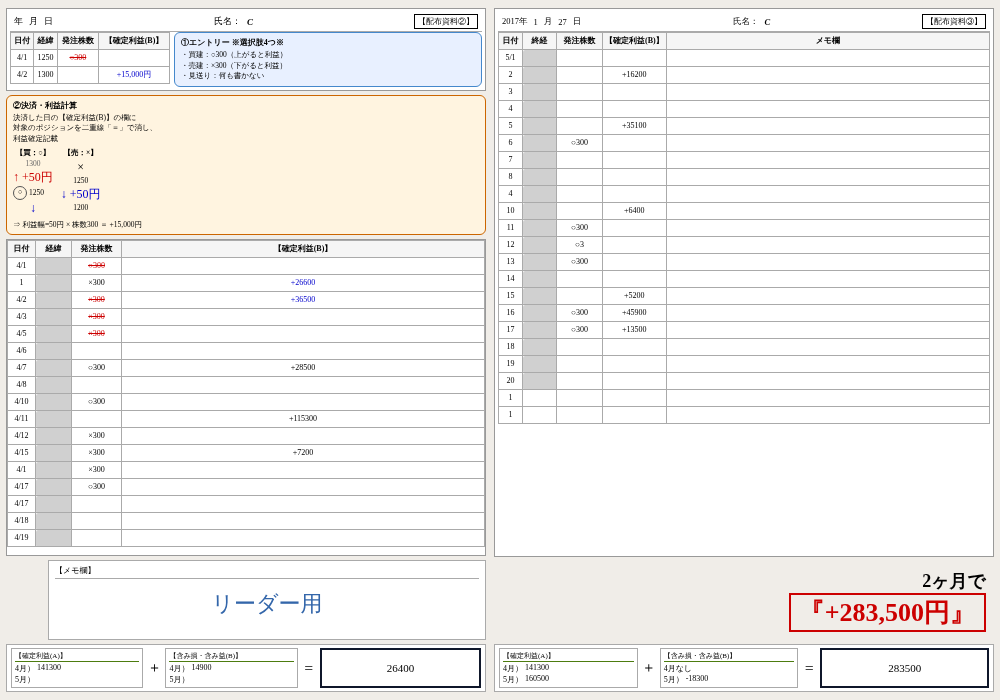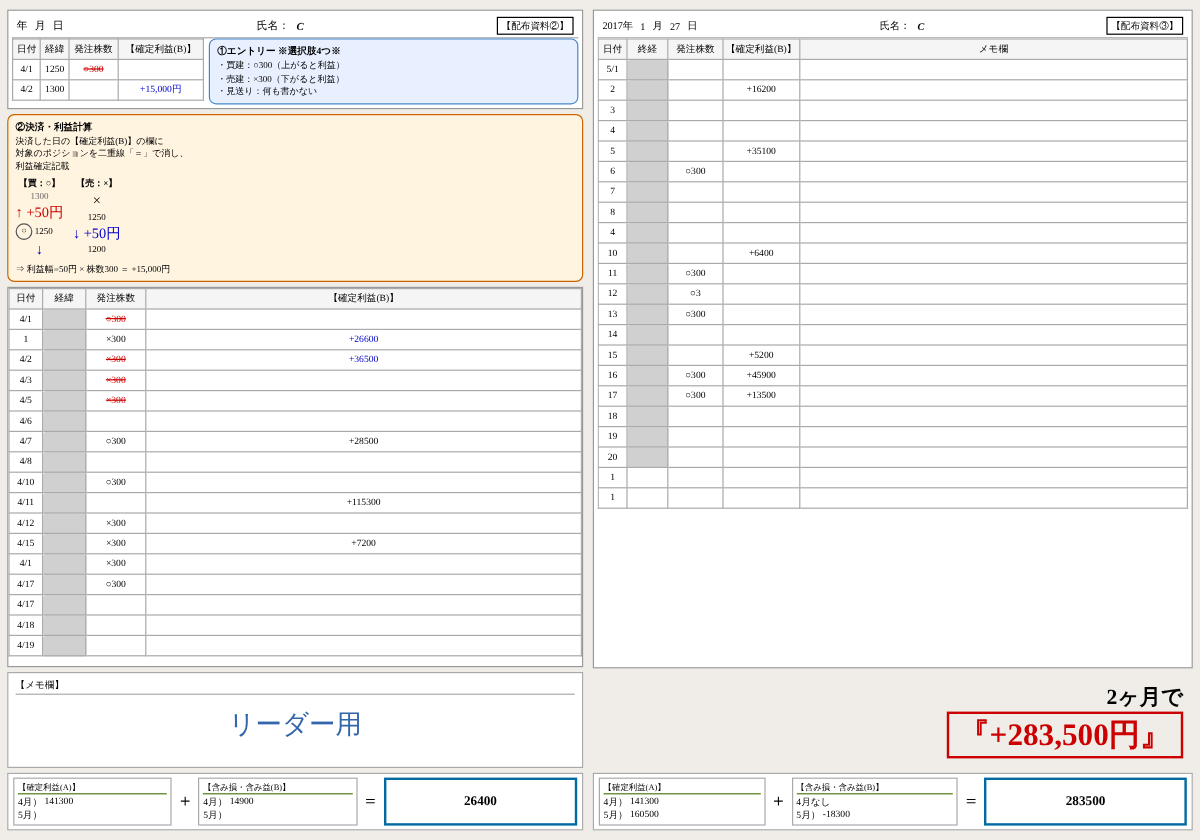--- a/index.html
+++ b/index.html
@@ -67,21 +67,21 @@
     .data-table th, .data-table td {
       border: 1px solid #aaa;
       padding: 1px 2px;
       text-align: center;
       height: 14px;
       line-height: 14px;
       white-space: nowrap;
     }
     .data-table th {
       background: #f5f5f5;
-      font-weight: normal;
+      font-weight: bold;
     }
 
     
     .annotation-box {
       position: relative;
       border: 1px solid #4488cc;
       border-radius: 6px;
       background: #e8f0ff;
       padding: 4px 6px;
       font-size: 8px;
@@ -96,20 +96,21 @@
       margin-bottom: 2px;
       font-size: 8px;
     }
 
     
     .memo-box {
       border: 1px solid #aaa;
       background: white;
       min-height: 80px;
       padding: 4px 6px;
+      margin-left: 42px;
     }
     .memo-box .memo-header {
       border-bottom: 1px solid #aaa;
       padding-bottom: 2px;
       margin-bottom: 4px;
       font-size: 8px;
     }
     .memo-box .memo-content {
       font-family: sans-serif;
       font-size: 20px;
@@ -146,28 +147,28 @@
       font-size: 14px;
       padding: 0 2px;
     }
     .summary-equals {
       display: flex;
       align-items: center;
       font-size: 14px;
       padding: 0 2px;
     }
     .summary-result {
-      border: 2px solid #0369a1;
+      border: 2px solid #0f172a;
       padding: 2px 4px;
       flex: 1.2;
       display: flex;
       align-items: center;
       justify-content: center;
       font-size: 11px;
-      font-weight: bold;
+      font-weight: normal;
     }
 
     
     .big-announce {
       text-align: right;
       padding: 4px 8px;
     }
     .big-announce .line1 {
       font-size: 18px;
       font-weight: bold;

